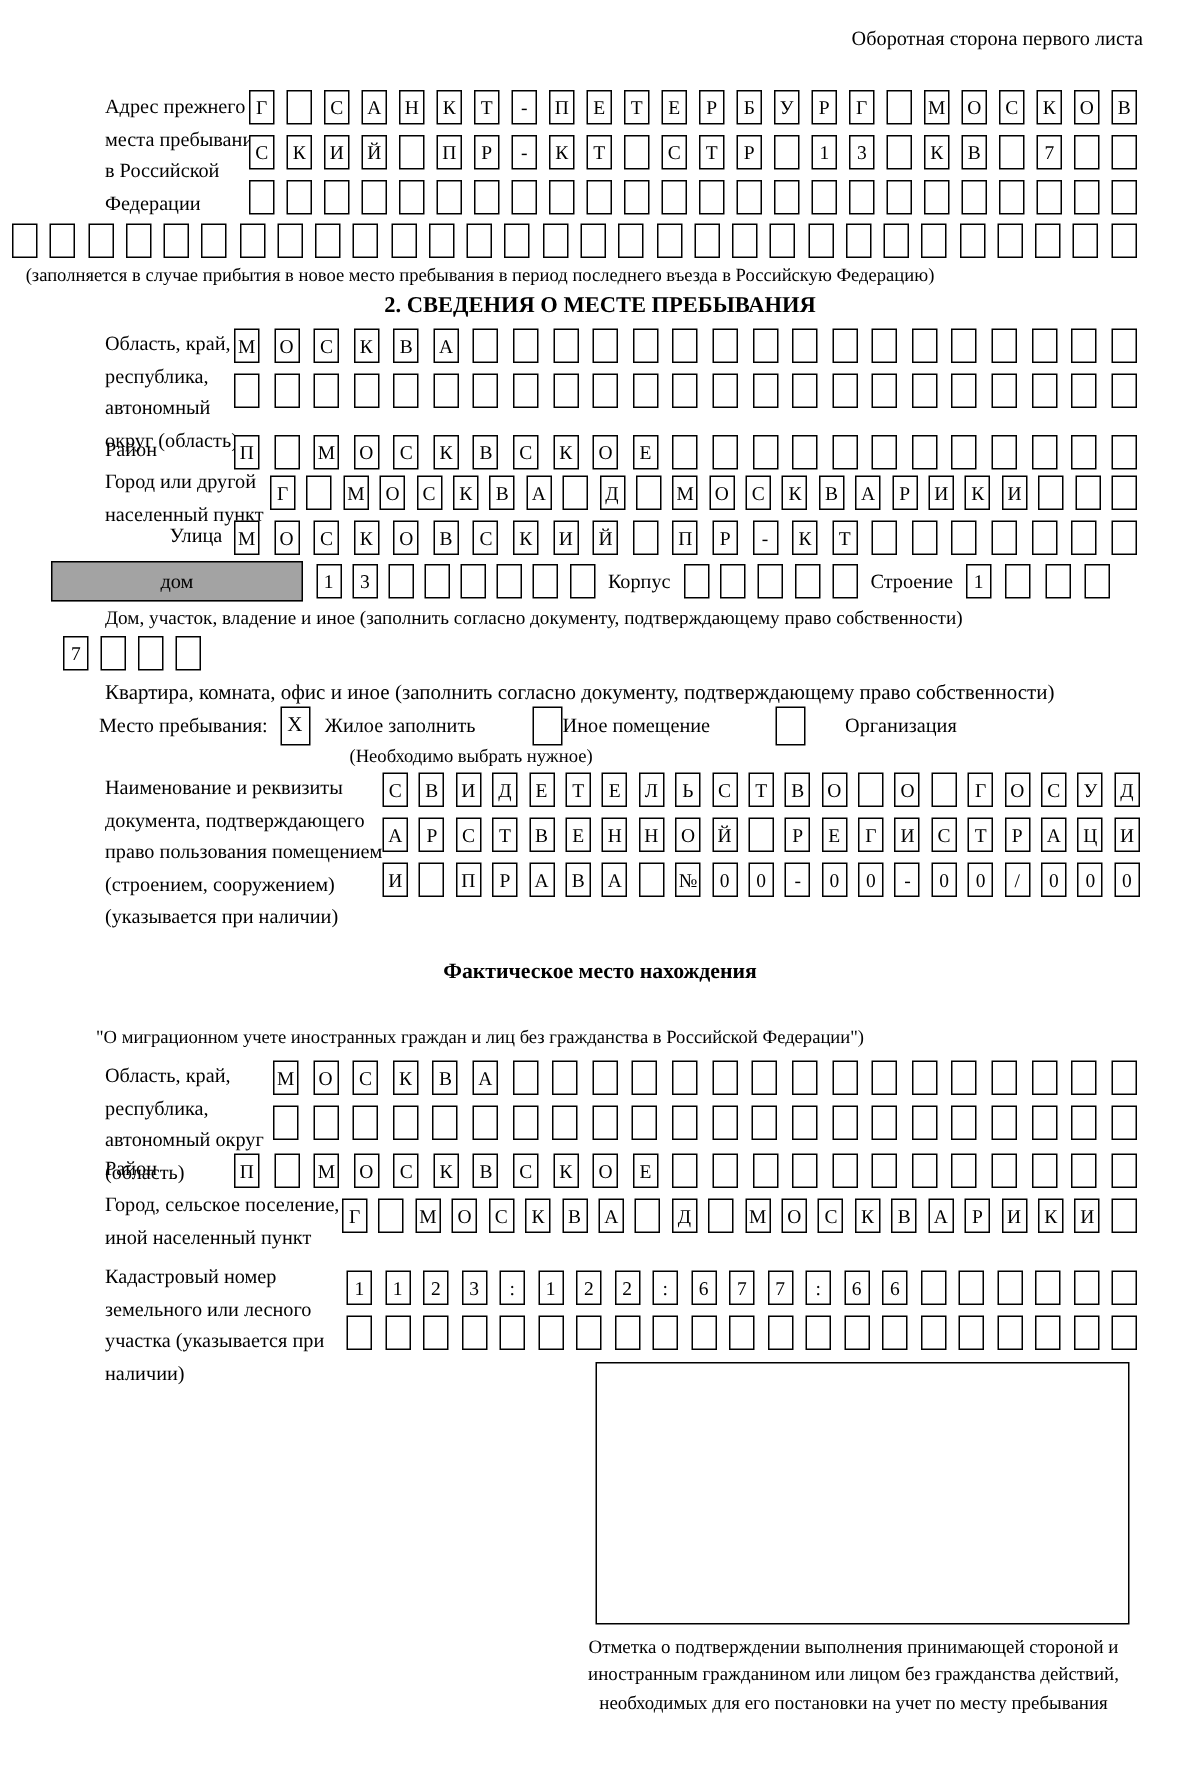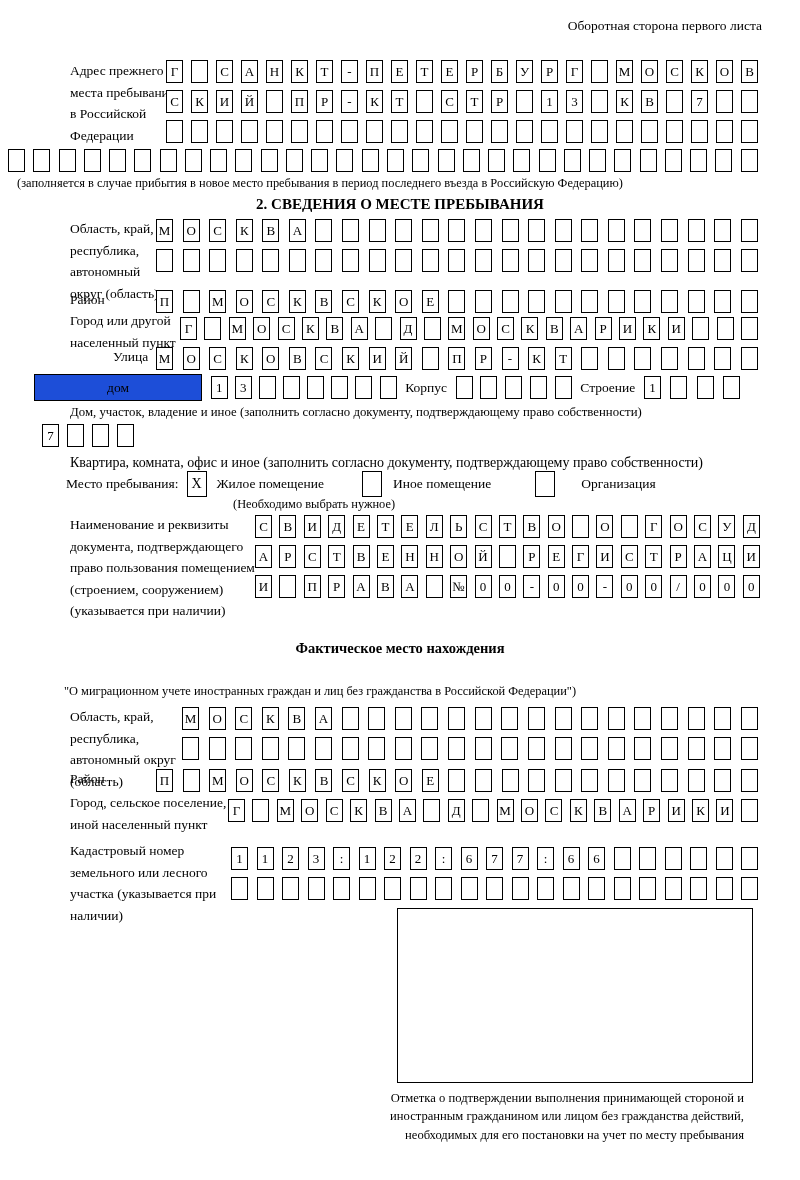--- a/index.html
+++ b/index.html
@@ -13,21 +13,21 @@
   .title{font-size:15px;font-weight:bold;text-align:center;width:800px;}
   .note{font-size:12.4px;text-align:center;width:640px;}
   .cellrow{display:flex;justify-content:space-between;}
   .cell{
     box-sizing:border-box;width:17px;height:23px;border:1.5px solid #000;
     display:flex;align-items:center;justify-content:center;
     font-size:13px;line-height:1;flex:0 0 auto;background:#fff;
   }
   .framebox{
     box-sizing:border-box;border:1.5px solid #000;height:27px;
-    display:flex;align-items:center;justify-content:center;font-size:13.5px;background:#1d4ed8;
+    display:flex;align-items:center;justify-content:center;font-size:13.5px;background:#a3a3a3;
   }
   .inline-lbl{font-size:13.5px;line-height:27px;white-space:nowrap;}
   .chk{
     box-sizing:border-box;width:20px;height:26px;border:1.5px solid #000;
     display:flex;align-items:center;justify-content:center;font-size:14px;background:#fff;flex:0 0 auto;
   }
   .stayrow{display:flex;align-items:center;font-size:13.5px;}
   .stamp{box-sizing:border-box;border:1.6px solid #000;background:#fff;}
   .stamp-cap{font-size:12.6px;text-align:center;line-height:1.45;}
 </style>
@@ -323,23 +323,23 @@
         <div class="cell"></div>
         <div class="cell"></div>
         <div class="cell"></div>
       </div>
   </div>
   <div class="abs lbl" style="top:452px;left:70px;white-space:nowrap;font-size:14px;">Квартира, комната, офис и иное (заполнить согласно документу, подтверждающему право собственности)</div>
 
   <div class="abs stayrow" style="top:471px;left:66px;">
     <span>Место пребывания:</span>
     <span class="chk" style="margin-left:8px;">X</span>
-    <span style="margin-left:10px;">Жилое помещение</span>
+    <span style="margin-left:10px;">Жилое заполнить</span>
     <span class="chk" style="margin-left:38px;"></span>
-    <span style="margin-left:11px;">Иное помещение</span>
+    <span style="margin-left:0;">Иное помещение</span>
     <span class="chk" style="margin-left:44px;"></span>
     <span style="margin-left:26px;">Организация</span>
   </div>
   <div class="abs" style="top:497px;left:233px;font-size:12.4px;">(Необходимо выбрать нужное)</div>
 
   <div class="abs lbl" style="top:514px;left:70px;width:192px;">Наименование и реквизиты документа, подтверждающего право пользования помещением (строением, сооружением) (указывается при наличии)</div>
   <div class="abs cellrow" style="top:515px;left:255px;width:505px;">
       <div class="cell">С</div>
       <div class="cell">В</div>
       <div class="cell">И</div>
@@ -557,15 +557,15 @@
       <div class="cell"></div>
       <div class="cell"></div>
       <div class="cell"></div>
       <div class="cell"></div>
       <div class="cell"></div>
       <div class="cell"></div>
       <div class="cell"></div>
     </div>
 
   <div class="abs stamp" style="top:908px;left:397px;width:356px;height:175px;"></div>
-  <div class="abs stamp-cap" style="top:1089px;left:364px;width:380px;text-align:right;">Отметка о подтверждении выполнения принимающей стороной и иностранным гражданином или лицом без гражданства действий, необходимых для его постановки на учет по месту пребывания</div>
+  <div class="abs stamp-cap" style="top:1089px;left:379px;width:380px;">Отметка о подтверждении выполнения принимающей стороной и иностранным гражданином или лицом без гражданства действий, необходимых для его постановки на учет по месту пребывания</div>
 
 </div>
 
 </body></html>

